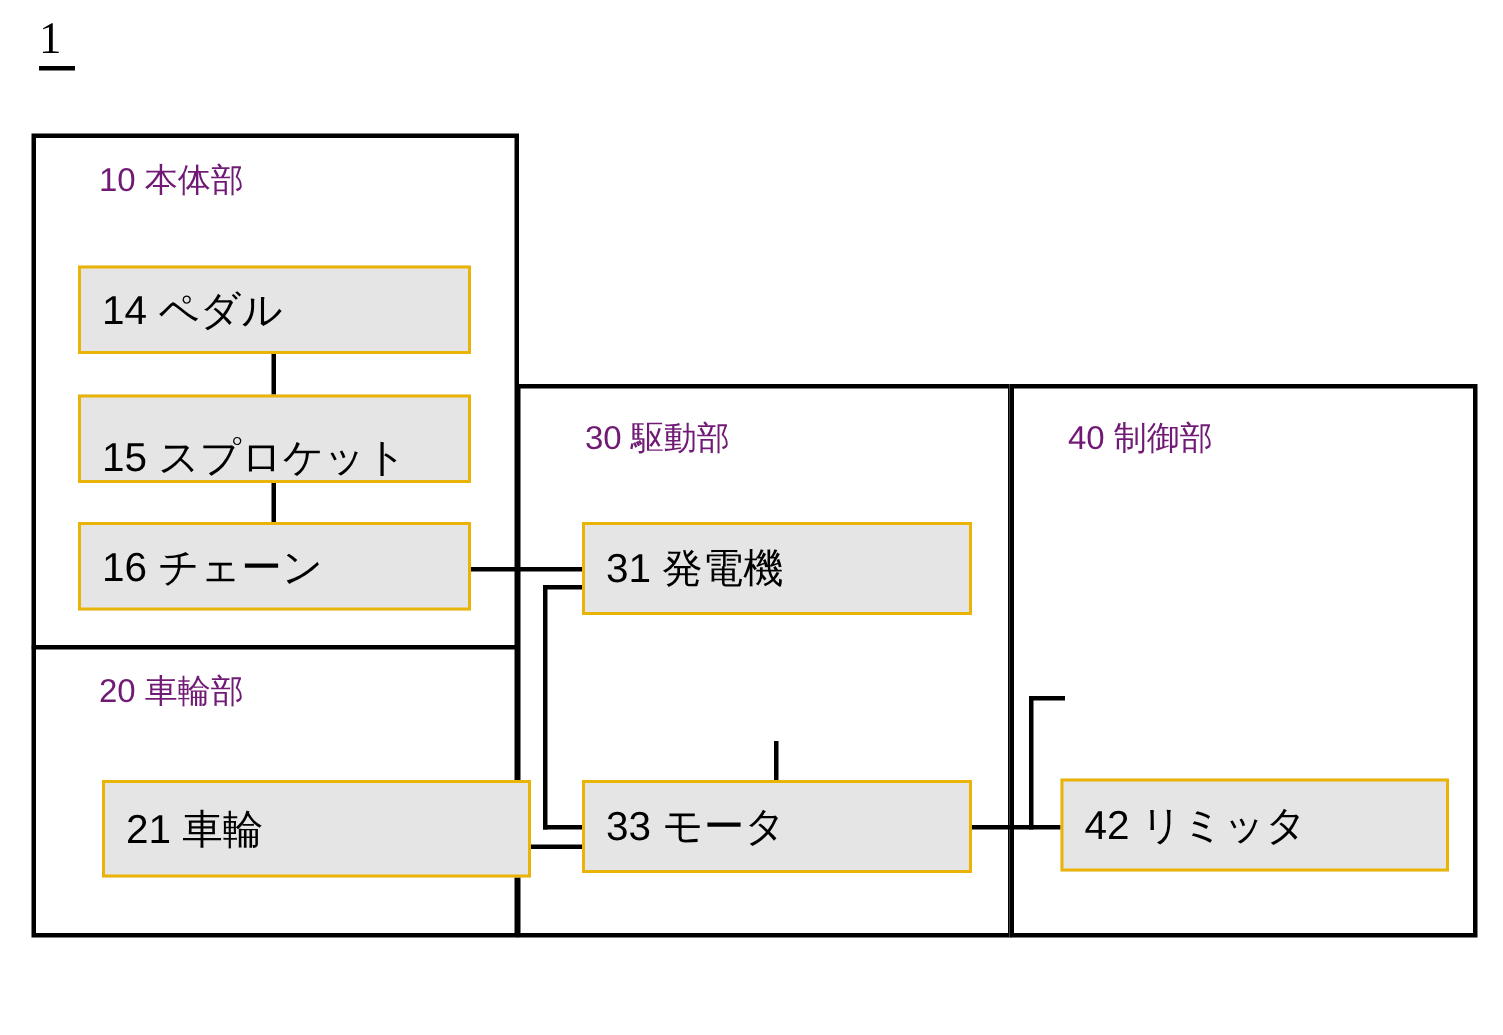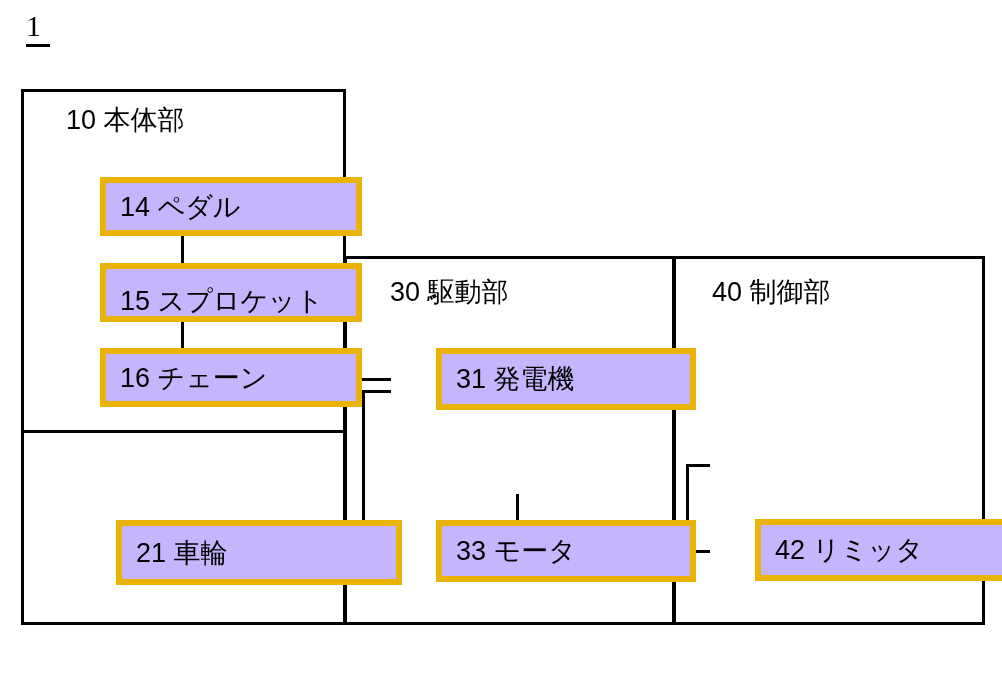--- a/index.html
+++ b/index.html
@@ -42,35 +42,34 @@
 
   
   .container-box {
     position: absolute;
     border: 3px solid #000;
     background: #ffffff;
     box-sizing: border-box;
   }
   .container-title {
     position: absolute;
-    font-size: 27px;
+    font-size: 22px;
     line-height: 30px;
     white-space: nowrap;
-    color: #000000;
+    color: #701a75;
   }
 
   
   .comp-box {
     position: absolute;
-    border: 6px solid #eab308;
-    background: #c4b5fd;
+    border: 2px solid #eab308;
+    background: #e5e5e5;
     box-sizing: border-box;
     display: flex;
     align-items: center;
-    margin-left: 48px;
   }
   .comp-label {
     font-size: 27px;
     line-height: 30px;
     white-space: nowrap;
     padding-left: 14px;
     color: #000;
   }
 
   
@@ -90,20 +89,21 @@
 
 <div id="canvas">
 
   <div class="fig-label">1</div>
   <div class="fig-underline"></div>
 
   <div class="container-box" style="left:21px; top:89px; width:325px; height:344px;"></div>
   <div class="container-title" style="left:66px; top:105px;">10  本体部</div>
 
   <div class="container-box" style="left:21px; top:430px; width:325px; height:195px;"></div>
+  <div class="container-title" style="left:66px; top:446px;">20  車輪部</div>
 
   <div class="container-box" style="left:344px; top:256px; width:331px; height:369px;"></div>
   <div class="container-title" style="left:390px; top:277px;">30  駆動部</div>
 
   <div class="container-box" style="left:673px; top:256px; width:312px; height:369px;"></div>
   <div class="container-title" style="left:712px; top:277px;">40  制御部</div>
 
   <div class="line-v" style="left:181px; top:233px; height:31px;"></div>
 
   <div class="line-v" style="left:181px; top:322px; height:26px;"></div>

